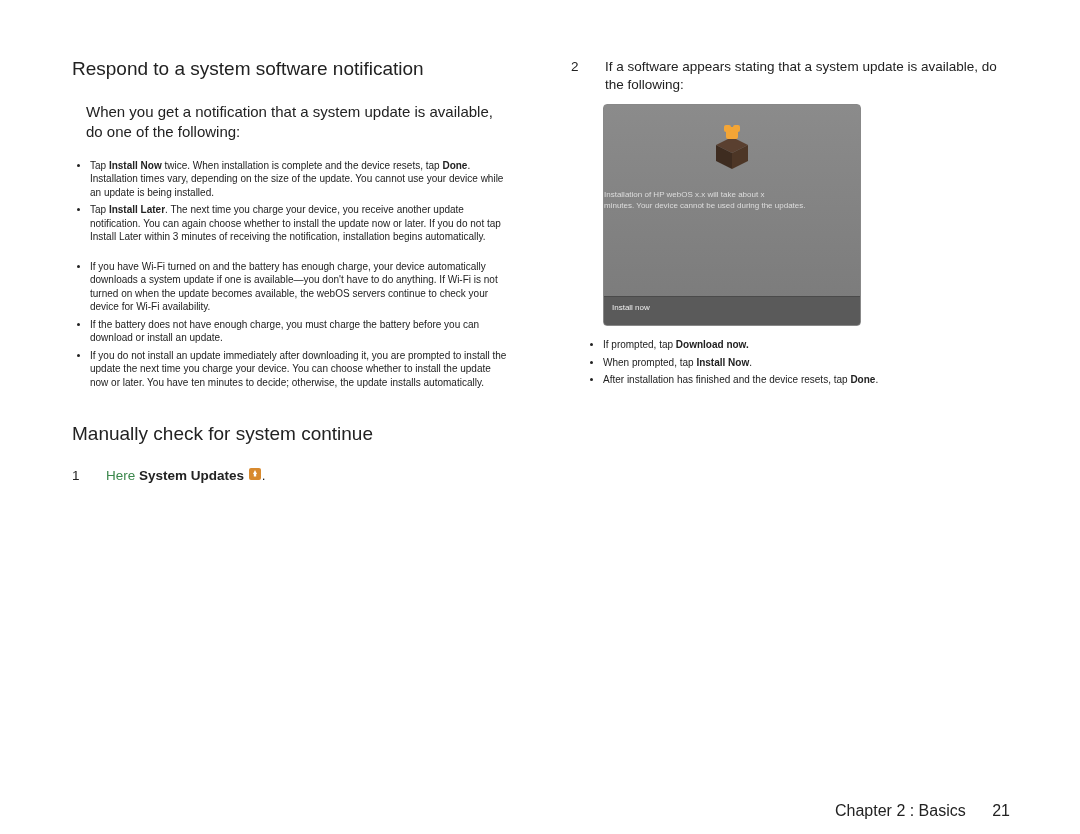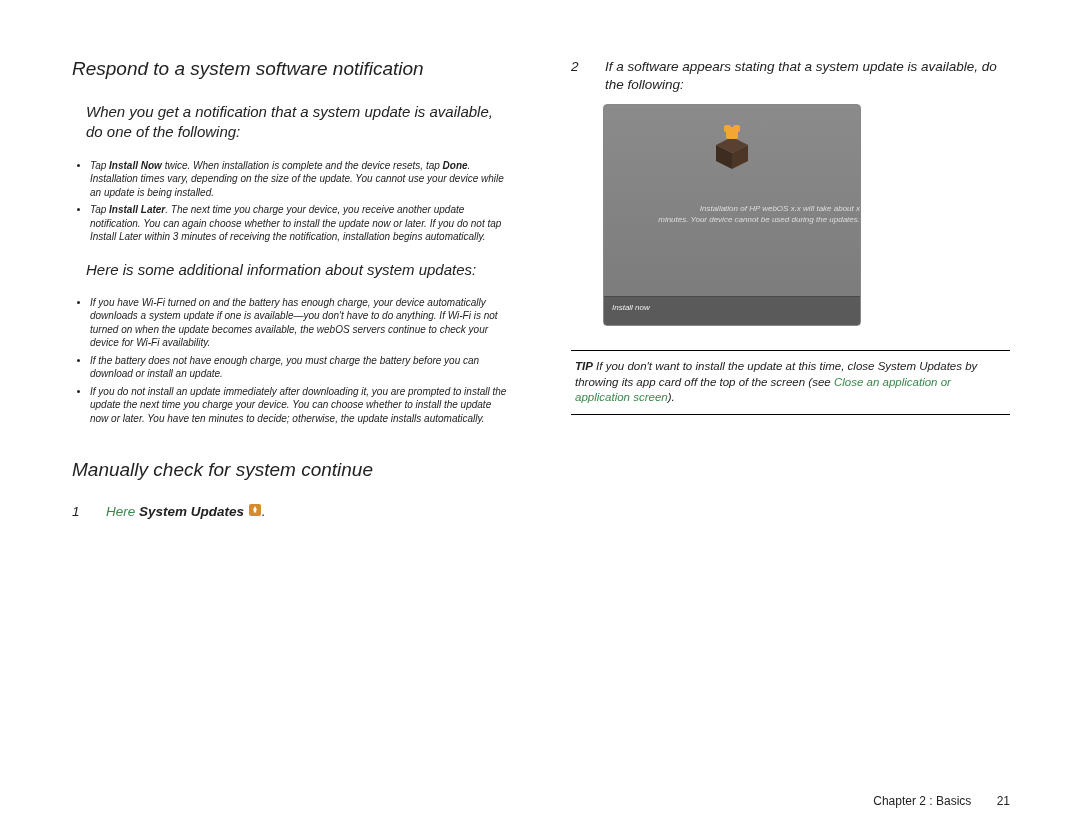--- a/index.html
+++ b/index.html
@@ -16,21 +16,20 @@
     position: relative;
     width: 1080px;
     height: 834px;
     box-sizing: border-box;
     padding: 58px 70px 0 72px;
     display: flex;
     gap: 60px;
   }
   .col {
     width: 440px;
-    font-style: italic;
   }
   h3.section {
     font-size: 19px;
     font-weight: 400;
     margin: 0 0 22px 0;
   }
   p.body {
     font-size: 15px;
     line-height: 1.35;
     margin: 0 0 16px 14px;
@@ -75,25 +74,24 @@
     overflow: hidden;
   }
   .device-shot .gift {
     position: absolute;
     top: 18px; left: 50%; transform: translateX(-50%);
   }
   .device-shot .msg {
     position: absolute;
     top: 85px;
     width: 100%;
-    text-align: right;
+    text-align: left;
     font-size: 8px;
     color: #ddd;
     line-height: 1.3;
-    margin-top: 14px;
   }
   .device-shot .bottom-bar {
     position: absolute;
     bottom: 0; left: 0; right: 0;
     height: 22px;
     background: #5a5a5a;
     color: #eee;
     font-size: 8px;
     padding: 6px 8px 0;
     border-top: 1px solid #4a4a4a;
@@ -102,23 +100,23 @@
   .tip-box {
     border-top: 1px solid #000;
     border-bottom: 1px solid #000;
     padding: 8px 4px;
     font-size: 11.5px;
     line-height: 1.35;
   }
   .tip-box .tip-label { font-weight: 700; }
   .footer {
     position: absolute;
-    bottom: 26px;
+    bottom: 14px;
     right: 70px;
-    font-size: 12px;
+    font-size: 16px;
   }
   .footer .pagenum { margin-left: 22px; }
 </style>
 </head>
 <body>
 
 <div class="page">
 
   <div class="col">
     <h3 class="section">Respond to a system software notification</h3>
@@ -127,21 +125,20 @@
 
     <ul class="bullets">
       <li>
         <span>Tap </span><b>Install Now</b><span> twice. When installation is complete and the device resets, tap </span><b>Done</b><span>. Installation times vary, depending on the size of the update. You cannot use your device while an update is being installed.</span>
       </li>
       <li>
         <span>Tap </span><b>Install Later</b><span>. The next time you charge your device, you receive another update notification. You can again choose whether to install the update now or later. If you do not tap Install Later within 3 minutes of receiving the notification, installation begins automatically.</span>
       </li>
     </ul>
 
-    <p class="body">Here is some additional information about system updates:</p>
 
     <ul class="bullets">
       <li>If you have Wi-Fi turned on and the battery has enough charge, your device automatically downloads a system update if one is available—you don't have to do anything. If Wi-Fi is not turned on when the update becomes available, the webOS servers continue to check your device for Wi-Fi availability.</li>
       <li>If the battery does not have enough charge, you must charge the battery before you can download or install an update.</li>
       <li>If you do not install an update immediately after downloading it, you are prompted to install the update the next time you charge your device. You can choose whether to install the update now or later. You have ten minutes to decide; otherwise, the update installs automatically.</li>
     </ul>
 
     <h3 class="section" style="margin-top:34px;">Manually check for system continue</h3>
 
     <div class="numstep">
@@ -176,23 +173,31 @@
           <rect x="29" y="2" width="7" height="7" rx="2" fill="#f3a536"></rect>
         </svg>
       </div>
       <div class="msg">
         <span>Installation of HP webOS x.x will take about x</span><br>
         <span>minutes. Your device cannot be used during the updates.</span>
       </div>
       <div class="bottom-bar">Install now</div>
     </div>
 
-
-    <div class="tip-box" style="margin-top:24px;">
-      <span class="tip-label">TIP</span><span>  If you don't want to install the update at this time, close System Updates by throwing its app card off the top of the screen (see </span><span class="green">Close an application or application screen</span><span>).</span>
-    </div>
+    <ul class="bullets" style="margin-left:14px;">
+      <li>
+        <span>If prompted, tap </span><b>Download now.</b>
+      </li>
+      <li>
+        <span>When prompted, tap </span><b>Install Now</b><span>.</span>
+      </li>
+      <li>
+        <span>After installation has finished and the device resets, tap </span><b>Done</b><span>.</span>
+      </li>
+    </ul>
+
   </div>
 
   <div class="footer">
     <span>Chapter 2 : Basics</span>
     <span class="pagenum">21</span>
   </div>
 </div>
 
 </body></html>

